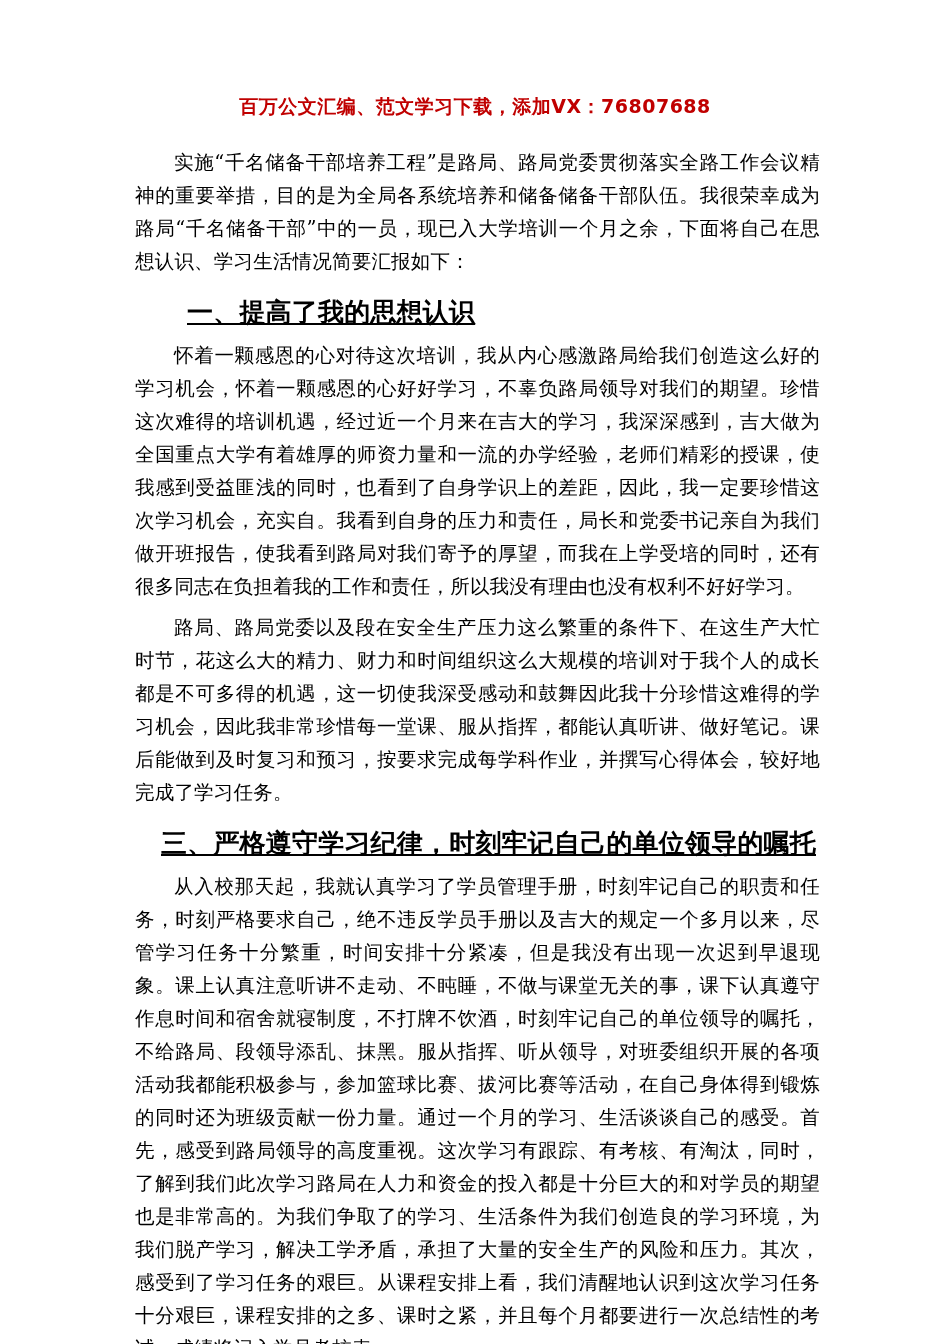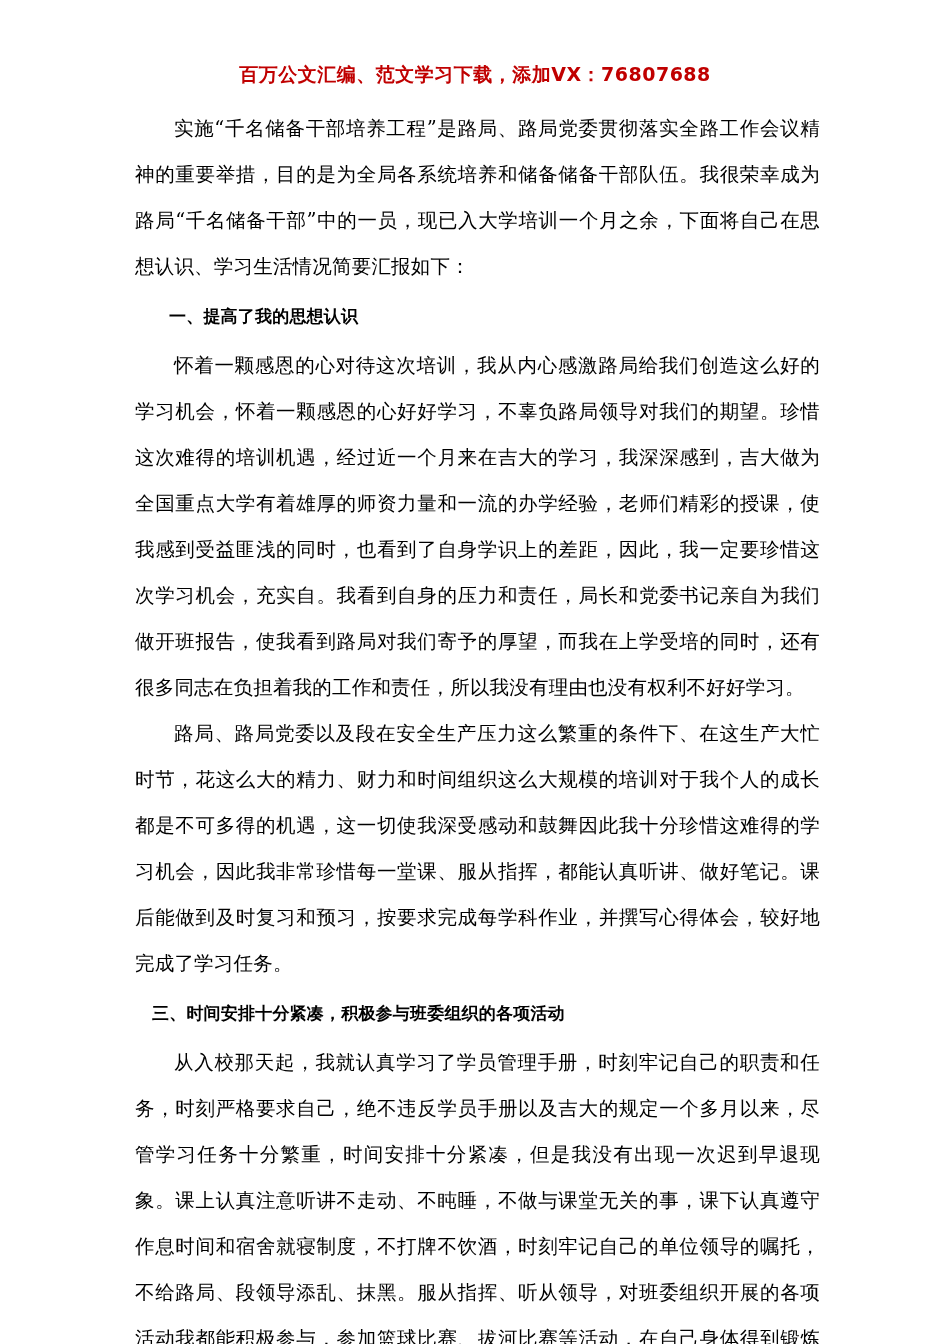--- a/index.html
+++ b/index.html
@@ -23,40 +23,42 @@
   }
   .ad-banner {
     text-align: center;
     color: #c00000;
     font-family: "DejaVu Sans", "Liberation Sans", sans-serif;
     font-size: 19px;
     font-weight: bold;
     letter-spacing: 0.5px;
     padding-top: 62px;
     padding-bottom: 18px;
+    margin-top: 32px;
   }
   .content {
     padding: 0 130px 0 135px;
   }
   p.body-text {
-    margin: 0 0 0 0;
+    margin: 8px 0 0 0;
     font-size: 19.5px;
-    line-height: 46px;
+    line-height: 33px;
     text-align: justify;
     text-justify: inter-ideograph;
     text-indent: 2em;
     letter-spacing: 0.2px;
   }
   h2.section-heading {
-    margin: 10px 0 10px 0;
-    font-size: 17px;
+    margin: 18px 0 10px 0;
+    font-size: 26px;
     line-height: 33px;
     font-weight: bold;
     text-indent: 2em;
     letter-spacing: 0.2px;
+    text-decoration: underline;
   }
   h2.section-heading.wide {
     text-indent: 1em;
   }
 </style>
 </head>
 <body>
 
 <div class="page">
 
@@ -66,18 +68,18 @@
 
     <p class="body-text">实施“千名储备干部培养工程”是路局、路局党委贯彻落实全路工作会议精神的重要举措，目的是为全局各系统培养和储备储备干部队伍。我很荣幸成为路局“千名储备干部”中的一员，现已入大学培训一个月之余，下面将自己在思想认识、学习生活情况简要汇报如下：</p>
 
     <h2 class="section-heading">一、提高了我的思想认识</h2>
 
     <p class="body-text">怀着一颗感恩的心对待这次培训，我从内心感激路局给我们创造这么好的学习机会，怀着一颗感恩的心好好学习，不辜负路局领导对我们的期望。珍惜这次难得的培训机遇，经过近一个月来在吉大的学习，我深深感到，吉大做为全国重点大学有着雄厚的师资力量和一流的办学经验，老师们精彩的授课，使我感到受益匪浅的同时，也看到了自身学识上的差距，因此，我一定要珍惜这次学习机会，充实自。我看到自身的压力和责任，局长和党委书记亲自为我们做开班报告，使我看到路局对我们寄予的厚望，而我在上学受培的同时，还有很多同志在负担着我的工作和责任，所以我没有理由也没有权利不好好学习。</p>
 
 
     <p class="body-text">路局、路局党委以及段在安全生产压力这么繁重的条件下、在这生产大忙时节，花这么大的精力、财力和时间组织这么大规模的培训对于我个人的成长都是不可多得的机遇，这一切使我深受感动和鼓舞因此我十分珍惜这难得的学习机会，因此我非常珍惜每一堂课、服从指挥，都能认真听讲、做好笔记。课后能做到及时复习和预习，按要求完成每学科作业，并撰写心得体会，较好地完成了学习任务。</p>
 
-    <h2 class="section-heading wide">三、时间安排十分紧凑，积极参与班委组织的各项活动</h2>
+    <h2 class="section-heading wide">三、严格遵守学习纪律，时刻牢记自己的单位领导的嘱托</h2>
 
     <p class="body-text">从入校那天起，我就认真学习了学员管理手册，时刻牢记自己的职责和任务，时刻严格要求自己，绝不违反学员手册以及吉大的规定一个多月以来，尽管学习任务十分繁重，时间安排十分紧凑，但是我没有出现一次迟到早退现象。课上认真注意听讲不走动、不盹睡，不做与课堂无关的事，课下认真遵守作息时间和宿舍就寝制度，不打牌不饮酒，时刻牢记自己的单位领导的嘱托，不给路局、段领导添乱、抹黑。服从指挥、听从领导，对班委组织开展的各项活动我都能积极参与，参加篮球比赛、拔河比赛等活动，在自己身体得到锻炼的同时还为班级贡献一份力量。通过一个月的学习、生活谈谈自己的感受。首先，感受到路局领导的高度重视。这次学习有跟踪、有考核、有淘汰，同时，了解到我们此次学习路局在人力和资金的投入都是十分巨大的和对学员的期望也是非常高的。为我们争取了的学习、生活条件为我们创造良的学习环境，为我们脱产学习，解决工学矛盾，承担了大量的安全生产的风险和压力。其次，感受到了学习任务的艰巨。从课程安排上看，我们清醒地认识到这次学习任务十分艰巨，课程安排的之多、课时之紧，并且每个月都要进行一次总结性的考试，成绩将记入学员考核表。</p>
 
   </div>
 </div>
 
 </body></html>

